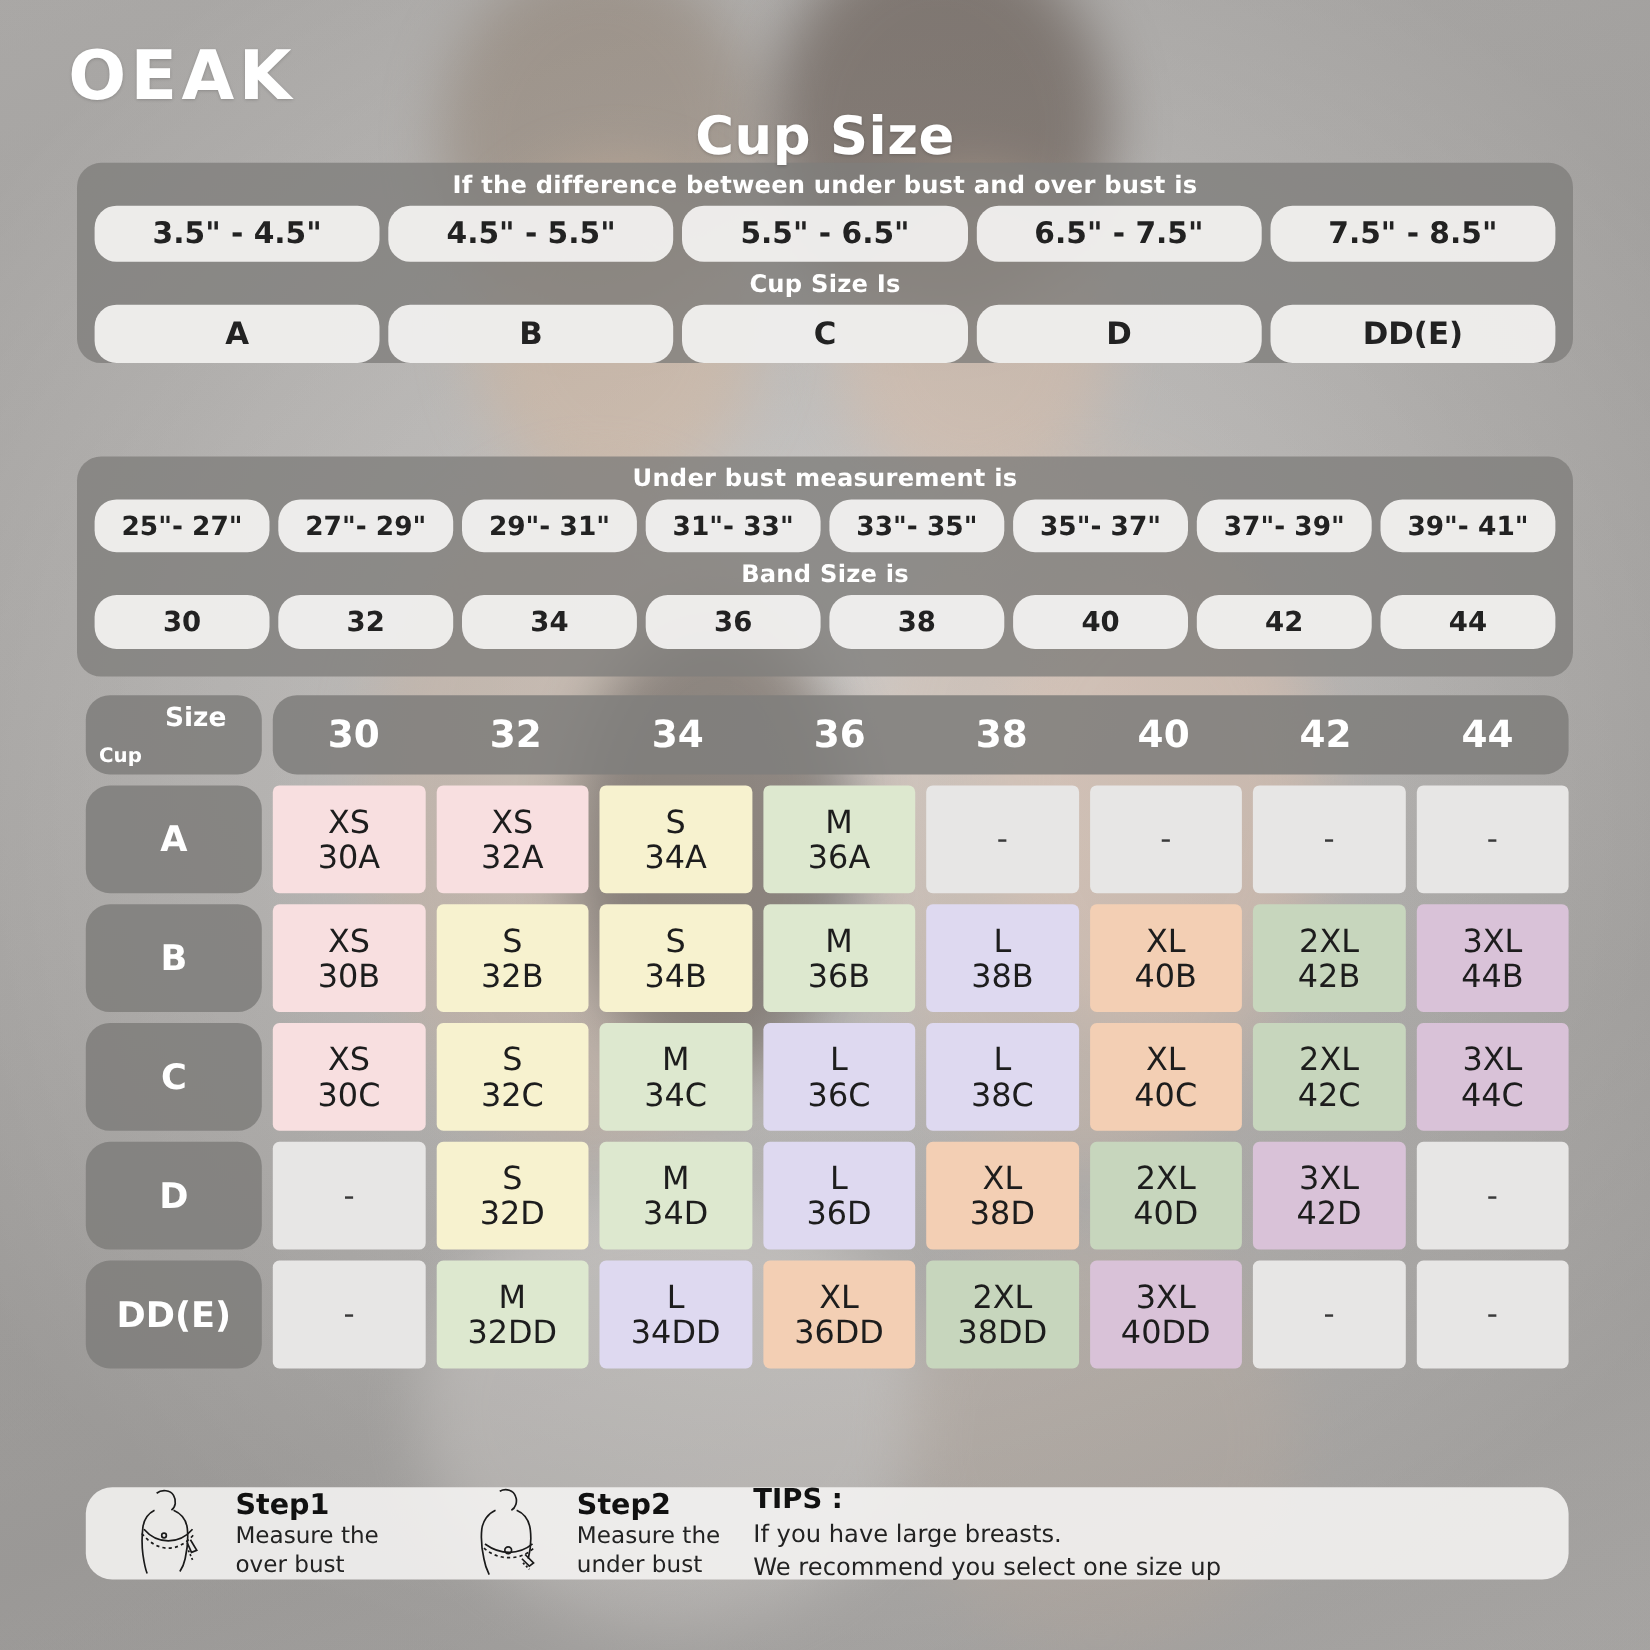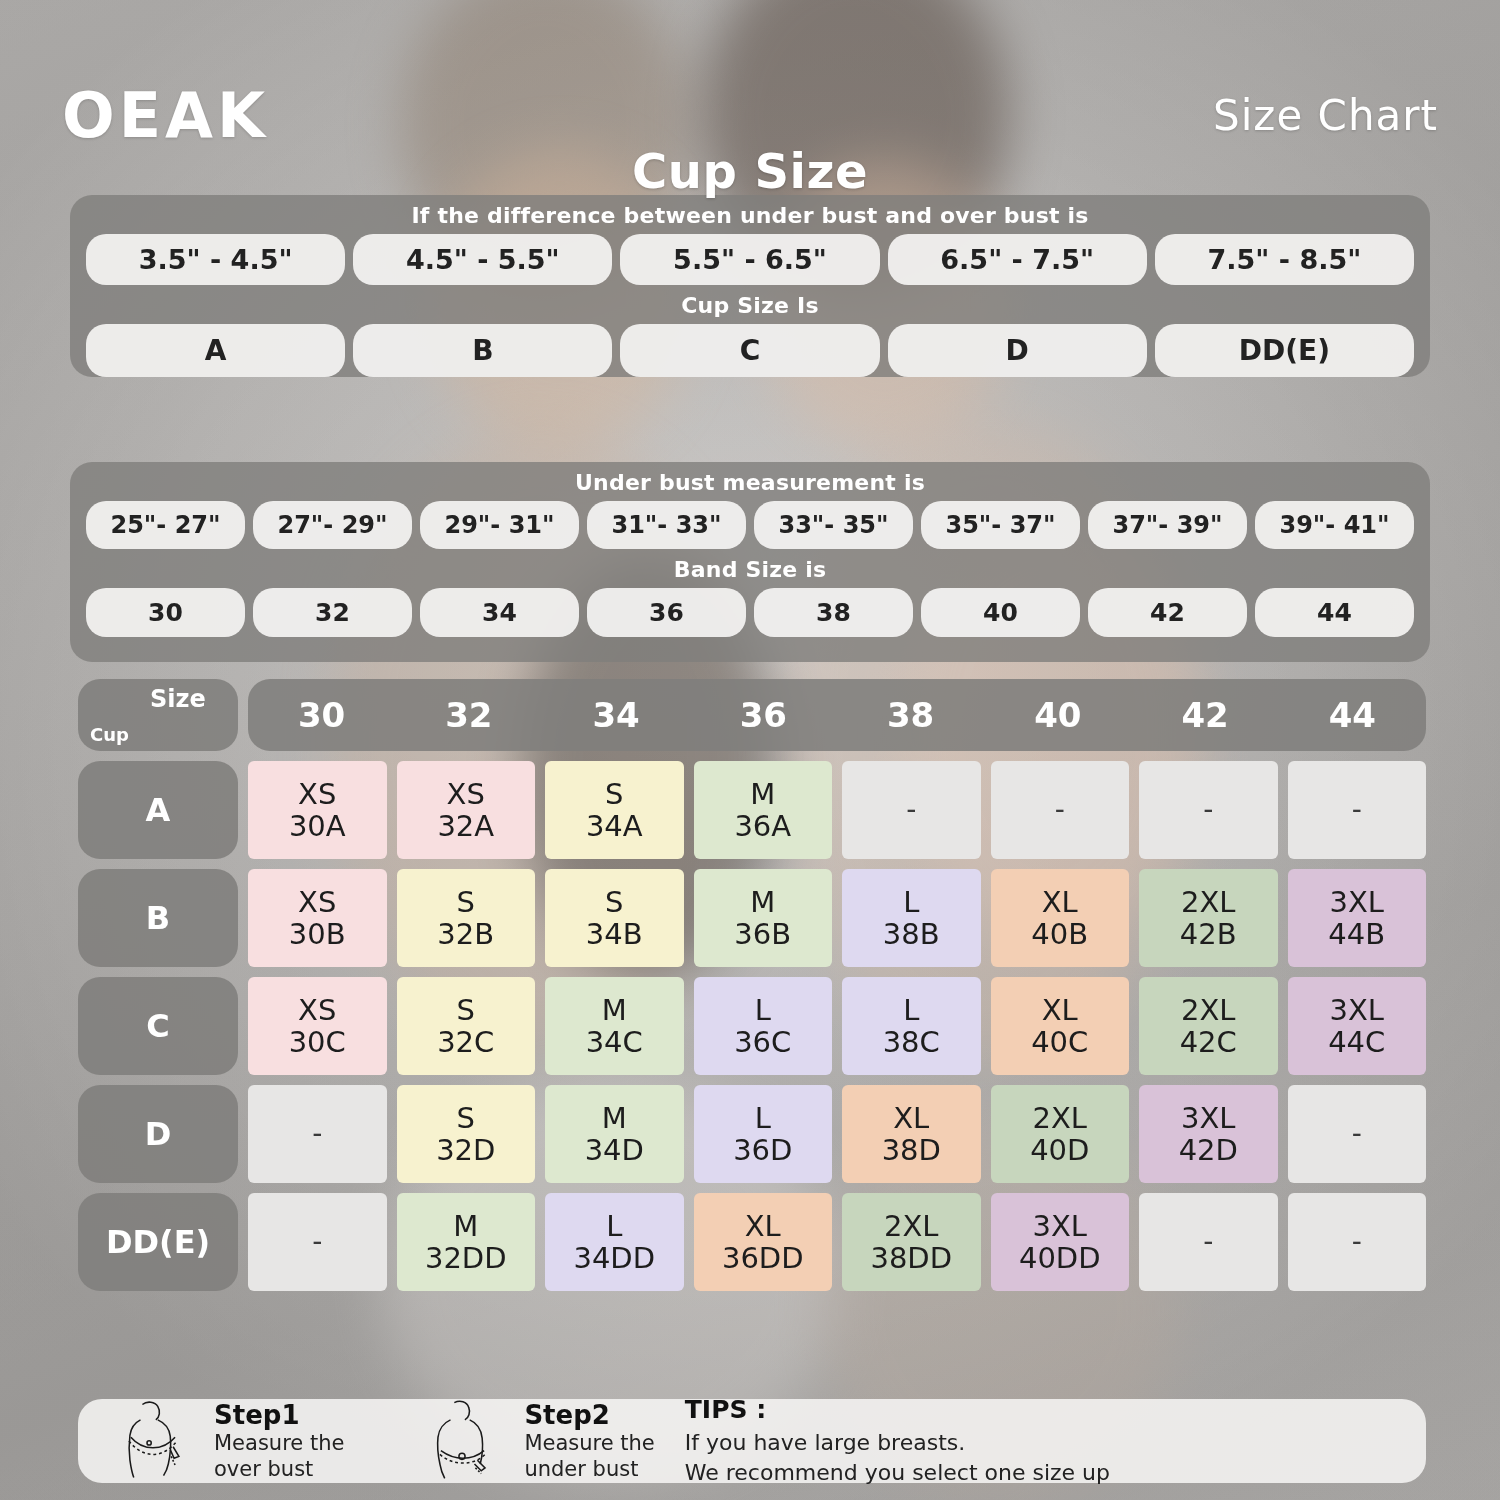--- a/index.html
+++ b/index.html
@@ -42,21 +42,21 @@
   .b6 { left: 780px; top: 420px; width: 420px; height: 640px; background: #dcb9a0; opacity:.3;}
   .b7 { left: 520px; top: 560px; width: 260px; height: 420px; background: #2a2724; opacity:.45;}
   .b8 { left: 900px; top: 520px; width: 300px; height: 420px; background: #e8c7b4; opacity:.3;}
   .b9 { left: 380px; top: 1080px; width: 460px; height: 400px; background: #e6e2df; opacity:.4;}
   .b10 { left: 820px; top: 1120px; width: 360px; height: 380px; background: #cbb6a5; opacity:.3;}
   .vig {
     position: absolute; inset: 0;
     background: radial-gradient(ellipse 62% 58% at 50% 46%, rgba(255,255,255,0.12) 0%, rgba(150,148,146,0.18) 65%, rgba(120,118,116,0.30) 100%);
   }
 
-  .content { position: absolute; inset: 0; margin-top: 47px; }
+  .content { position: absolute; inset: 0; }
 
   .logo {
     position: absolute;
     left: 62px;
     top: 32px;
     color: #ffffff;
     font-size: 62px;
     font-weight: 700;
     letter-spacing: 4px;
     font-family: "DejaVu Sans", sans-serif;
@@ -242,21 +242,20 @@
     <div class="blob b7"></div>
     <div class="blob b8"></div>
     <div class="blob b9"></div>
     <div class="blob b10"></div>
     <div class="vig"></div>
   </div>
 
   <div class="content">
 
     <div class="logo">OEAK</div>
-    <div class="size-chart-title">Size Chart</div>
 
     <div class="panel" id="cup-panel">
       <div class="panel-title" id="cup-title">Cup Size</div>
       <div class="panel-sub">If the  difference between under bust and over bust is</div>
       <div class="row range-row" id="cup-ranges">
           <div class="cell">3.5" -  4.5"</div>
           <div class="cell">4.5" -  5.5"</div>
           <div class="cell">5.5" -  6.5"</div>
           <div class="cell">6.5" -  7.5"</div>
           <div class="cell">7.5" -  8.5"</div>

